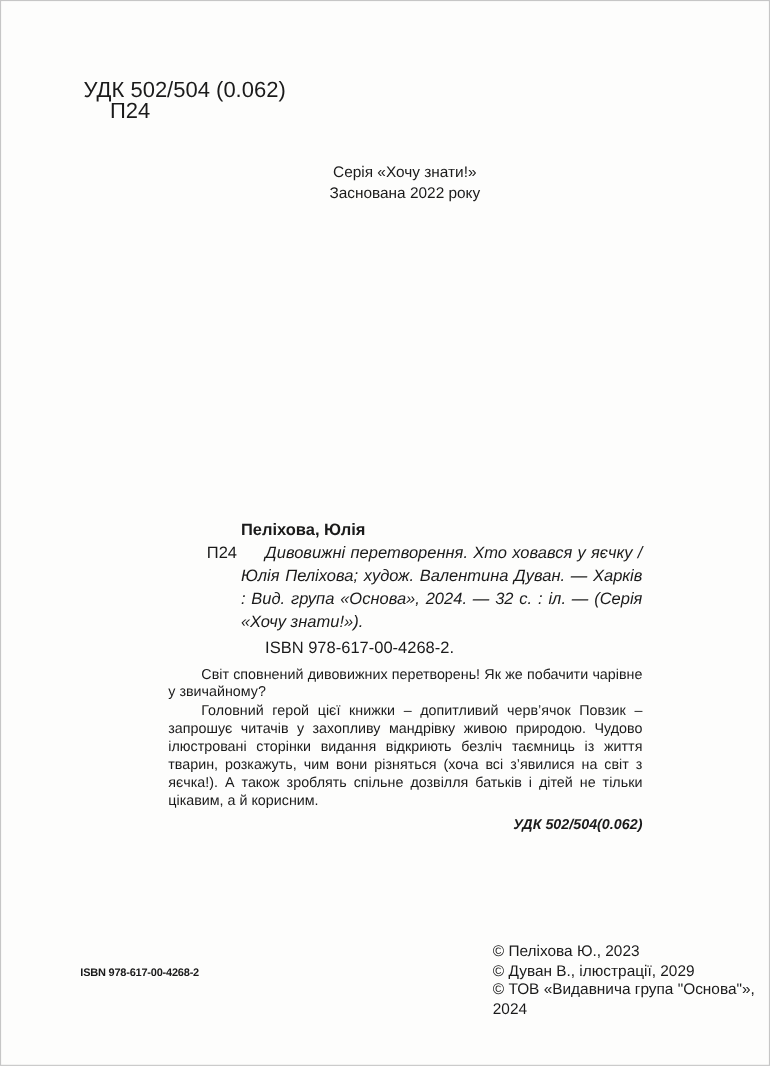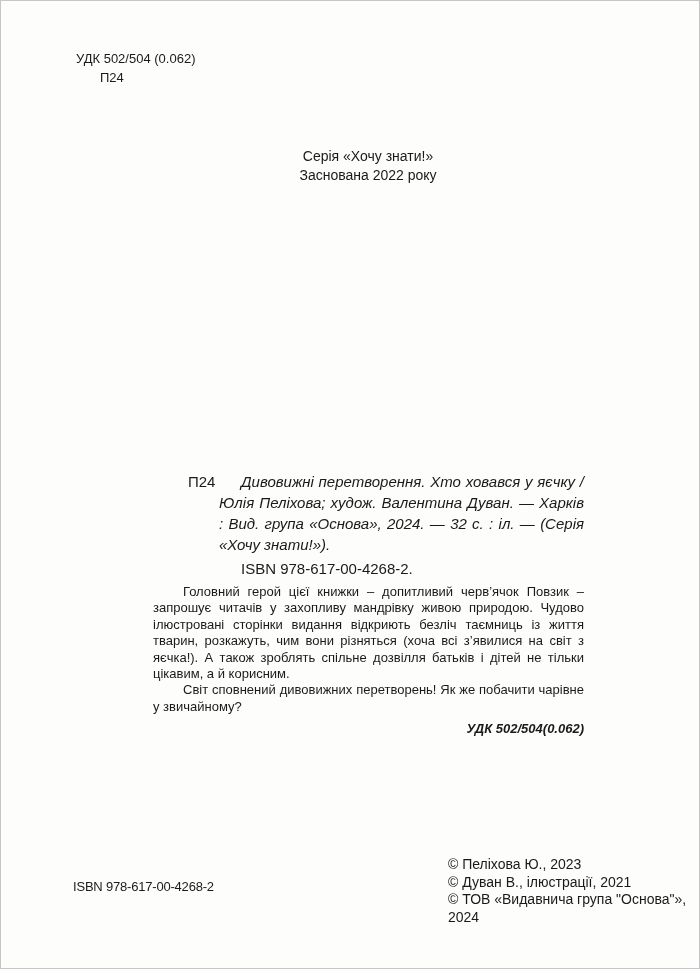--- a/index.html
+++ b/index.html
@@ -11,22 +11,22 @@
     height: 969px;
     margin: 0 auto;
     background: #fdfdfc;
     border: 1px solid #c6c6c6;
     overflow: hidden;
   }
   
   .udc-block {
     position: absolute;
     left: 75px;
-    top: 48px;
-    font-size: 13px;
+    top: 72px;
+    font-size: 20px;
     line-height: 19px;
   }
   .udc-block .author-code { margin-left: 24px; }
   
   .series-block {
     position: absolute;
     left: 17px;
     top: 146px;
     width: 700px;
     text-align: center;
@@ -76,22 +76,22 @@
     text-align: right;
     font-weight: bold;
     font-size: 13px;
     font-style: italic;
   }
   
   .footer-isbn {
     position: absolute;
     left: 72px;
     top: 878px;
-    font-weight: normal;
-    font-size: 13px;
+    font-weight: bold;
+    font-size: 10px;
     letter-spacing: -0.2px;
   }
   .copyright-block {
     position: absolute;
     left: 447px;
     top: 855px;
     font-size: 14px;
     line-height: 17.6px;
   }
 </style>
@@ -104,33 +104,34 @@
     <div>УДК 502/504 (0.062)</div>
     <div class="author-code">П24</div>
   </div>
 
   <div class="series-block">
     <div>Серія «Хочу знати!»</div>
     <div>Заснована 2022 року</div>
   </div>
 
   <div class="card">
+    <div class="author">Пеліхова, Юлія</div>
     <div class="biblio-wrap">
       <span class="biblio-code">П24</span>
       <p class="biblio">Дивовижні перетворення. Хто ховався у яєчку / Юлія Пеліхова; худож. Валентина Дуван. — Харків : Вид. група «Основа», 2024. — 32 с. : іл. — (Серія «Хочу знати!»).</p>
     </div>
     <div class="isbn-line">ISBN 978-617-00-4268-2.</div>
     <div class="annotation">
+      <p>Світ сповнений дивовижних перетворень! Як же побачити чарівне у звичайному?</p>
       <p>Головний герой цієї книжки – допитливий черв’ячок Повзик – запрошує читачів у захопливу мандрівку живою природою. Чудово ілюстровані сторінки видання відкриють безліч таємниць із життя тварин, розкажуть, чим вони різняться (хоча всі з’явилися на світ з яєчка!). А також зроблять спільне дозвілля батьків і дітей не тільки цікавим, а й корисним.</p>
-      <p>Світ сповнений дивовижних перетворень! Як же побачити чарівне у звичайному?</p>
     </div>
     <div class="udc-bottom">УДК 502/504(0.062)</div>
   </div>
 
   <div class="footer-isbn">ISBN 978-617-00-4268-2</div>
 
   <div class="copyright-block">
     <div>© Пеліхова Ю., 2023</div>
-    <div>© Дуван В., ілюстрації, 2021</div>
+    <div>© Дуван В., ілюстрації, 2029</div>
     <div>© ТОВ «Видавнича група "Основа"», 2024</div>
   </div>
 
 </div>
 
 </body></html>

